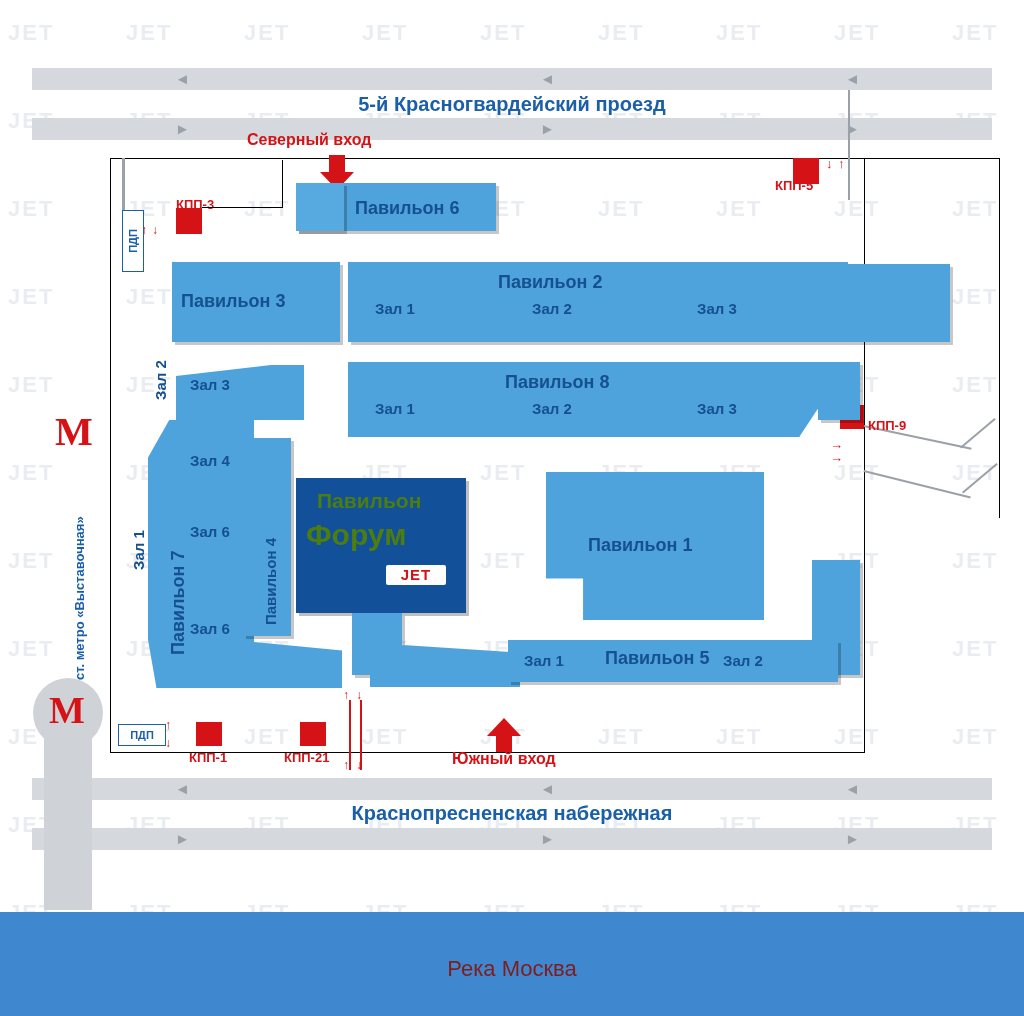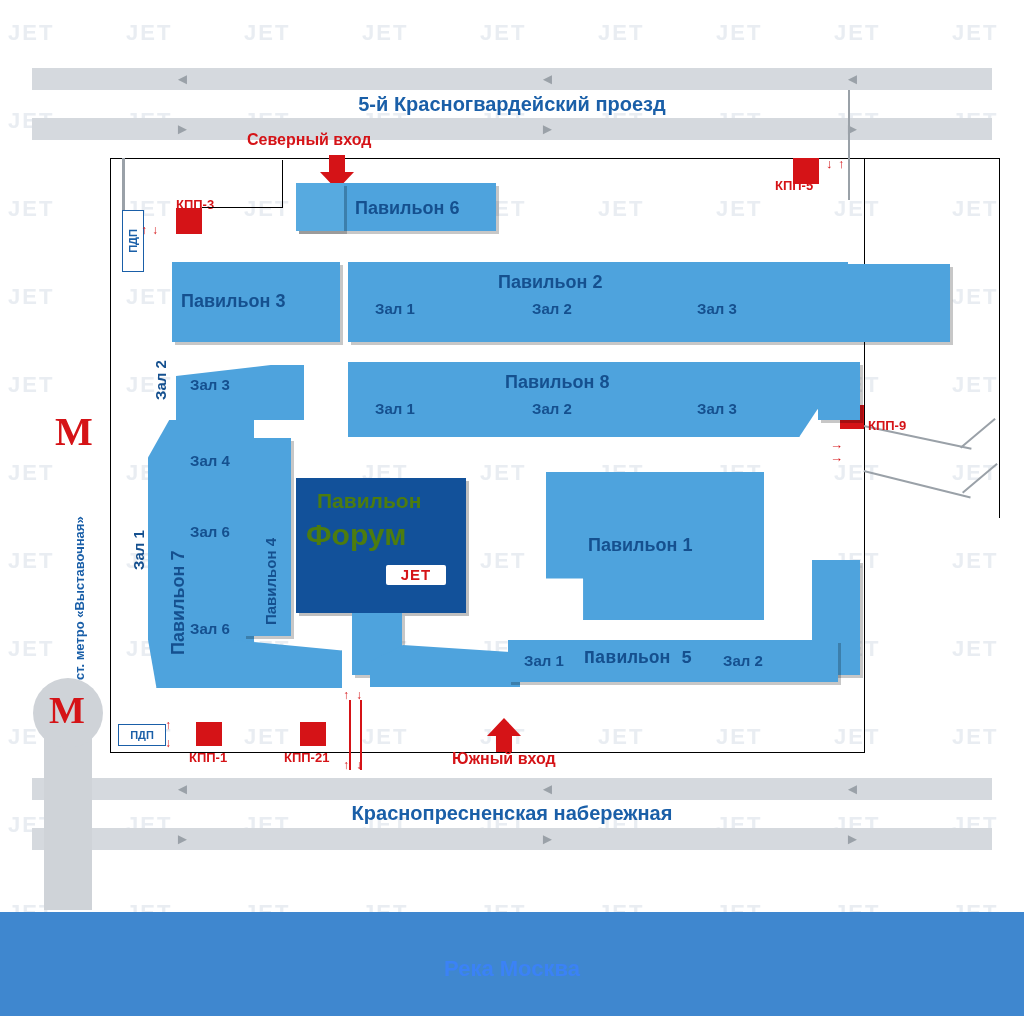--- a/index.html
+++ b/index.html
@@ -42,22 +42,22 @@
     position:absolute;background:#d5d9de;
   }
   .roadlabel{
     position:absolute;width:1024px;text-align:center;font-weight:bold;
     color:#1a5fa8;font-size:20px;
   }
   .river{
     position:absolute;left:0;width:1024px;background:#3f87cf;
   }
   .rivertxt{
-    position:absolute;width:1024px;text-align:center;font-weight:bold;
-    color:#3b82f6;font-size:22px;
+    position:absolute;width:1024px;text-align:center;font-weight:normal;
+    color:#7f1d1d;font-size:22px;
   }
 
   
   .pav{position:absolute;background:#4ea3dd;box-shadow:3px 3px 0 rgba(0,0,0,.22);}
   .forum{position:absolute;background:#12519a;box-shadow:3px 3px 0 rgba(0,0,0,.25);}
 
   .kpp{position:absolute;background:#d51317;}
   .kpplabel{position:absolute;font-size:13px;font-weight:bold;color:#d51317;}
 
   .pdp{
@@ -333,18 +333,18 @@
     <div class="jetlogo" style="left:386px;top:565px;width:60px;height:20px;line-height:20px;">JET</div>
 
     <div class="pav" style="left:352px;top:613px;width:50px;height:62px;"></div>
     <div class="pav" style="left:370px;top:645px;width:150px;height:42px;clip-path:polygon(0 40%,22% 0,100% 18%,100% 100%,0 100%);"></div>
 
     <div class="pav" style="left:546px;top:472px;width:218px;height:148px;clip-path:polygon(0 0,100% 0,100% 100%,17% 100%,17% 72%,0 72%);"></div>
     <div class="pname" style="left:588px;top:535px;">Павильон 1</div>
     <div class="pav" style="left:812px;top:560px;width:48px;height:115px;"></div>
 
     <div class="pav" style="left:508px;top:640px;width:330px;height:42px;"></div>
-    <div class="pname" style="left:584px;top:648px;font-family:Liberation Mono, monospace;">Павильон 5</div>
+    <div class="pname" style="left:605px;top:648px;">Павильон 5</div>
     <div class="zal" style="left:524px;top:652px;">Зал 1</div>
     <div class="zal" style="left:723px;top:652px;">Зал 2</div>
 
   </div>
 </div>
 
 </body></html>

